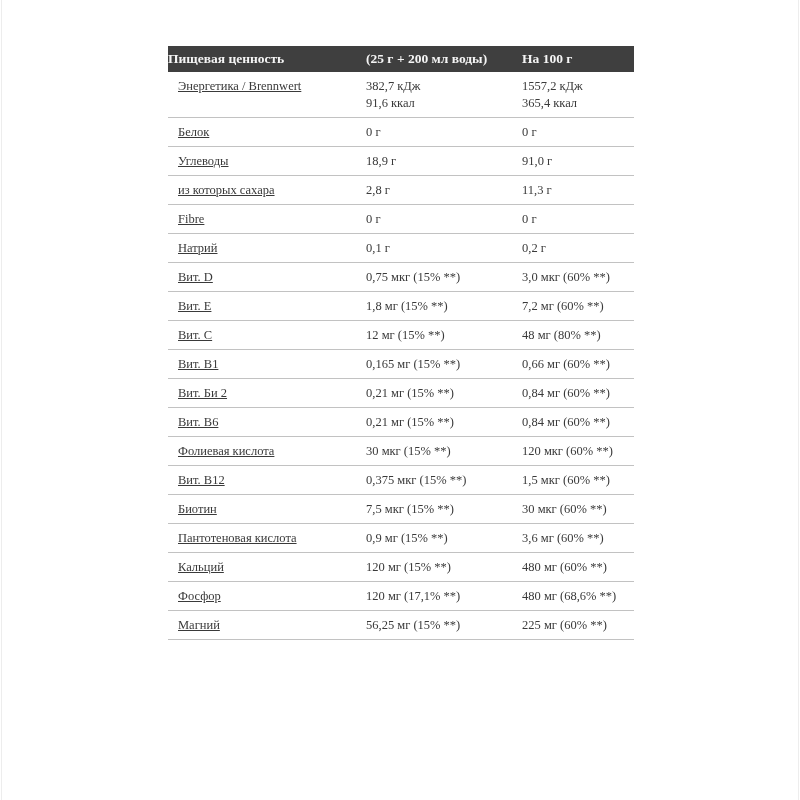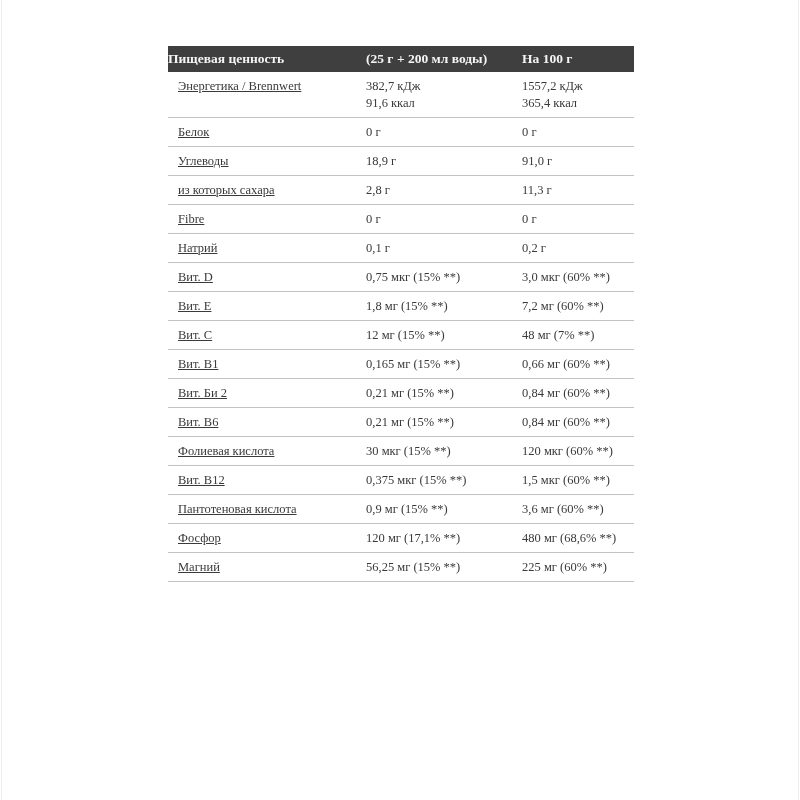--- a/index.html
+++ b/index.html
@@ -134,21 +134,21 @@
 
   <tr>
     <td class="cell-label">Вит. E</td>
     <td class="cell-serving">1,8 мг (15% **)</td>
     <td class="cell-100g">7,2 мг (60% **)</td>
   </tr>
 
   <tr>
     <td class="cell-label">Вит. C</td>
     <td class="cell-serving">12 мг (15% **)</td>
-    <td class="cell-100g">48 мг (7% **)</td>
+    <td class="cell-100g">48 мг (80% **)</td>
   </tr>
 
   <tr>
     <td class="cell-label">Вит. B1</td>
     <td class="cell-serving">0,165 мг (15% **)</td>
     <td class="cell-100g">0,66 мг (60% **)</td>
   </tr>
 
   <tr>
     <td class="cell-label">Вит. Би 2</td>
@@ -168,28 +168,38 @@
     <td class="cell-serving">30 мкг (15% **)</td>
     <td class="cell-100g">120 мкг (60% **)</td>
   </tr>
 
   <tr>
     <td class="cell-label">Вит. B12</td>
     <td class="cell-serving">0,375 мкг (15% **)</td>
     <td class="cell-100g">1,5 мкг (60% **)</td>
   </tr>
 
+  <tr>
+    <td class="cell-label">Биотин</td>
+    <td class="cell-serving">7,5 мкг (15% **)</td>
+    <td class="cell-100g">30 мкг (60% **)</td>
+  </tr>
 
   <tr>
     <td class="cell-label">Пантотеновая кислота</td>
     <td class="cell-serving">0,9 мг (15% **)</td>
     <td class="cell-100g">3,6 мг (60% **)</td>
   </tr>
 
 
+  <tr>
+    <td class="cell-label">Кальций</td>
+    <td class="cell-serving">120 мг (15% **)</td>
+    <td class="cell-100g">480 мг (60% **)</td>
+  </tr>
 
   <tr>
     <td class="cell-label">Фосфор</td>
     <td class="cell-serving">120 мг (17,1% **)</td>
     <td class="cell-100g">480 мг (68,6% **)</td>
   </tr>
 
   <tr>
     <td class="cell-label">Магний</td>
     <td class="cell-serving">56,25 мг (15% **)</td>

